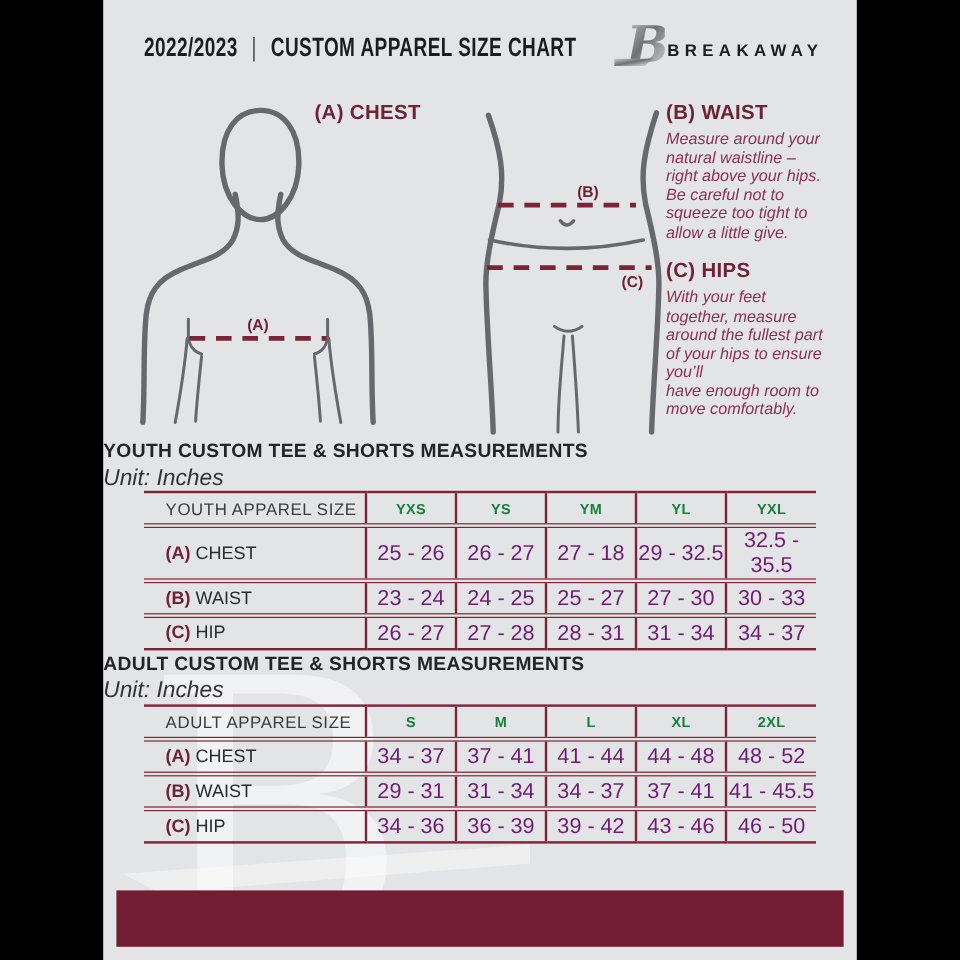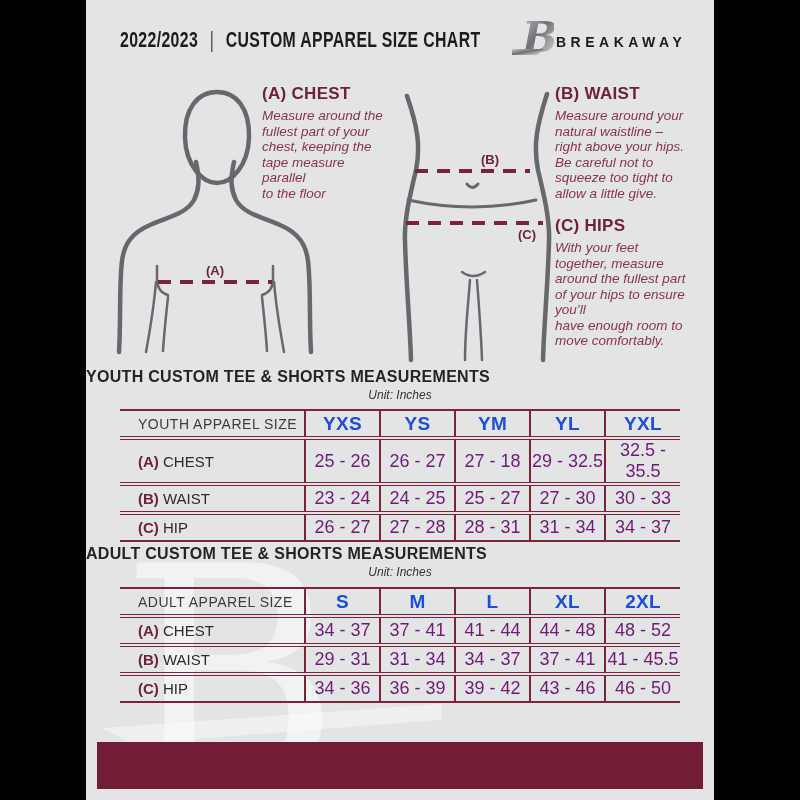--- a/index.html
+++ b/index.html
@@ -58,40 +58,40 @@
   }
   .gh-a{left:176px;top:84px;} .gd-a{left:176px;top:108px;width:126px;}
   .gh-b{left:469px;top:84px;} .gd-b{left:469px;top:108px;width:130px;}
   .gh-c{left:469px;top:216px;} .gd-c{left:469px;top:240px;width:134px;}
   
   .section-title{
     position:absolute;left:0;width:628px;z-index:1;text-align:left;
     font-size:16px;font-weight:700;color:#242426;letter-spacing:0.3px;
   }
   .section-unit{
-    position:absolute;left:0;width:628px;z-index:1;text-align:center;
-    font-size:12px;font-style:italic;color:#333335;
+    position:absolute;left:0;width:628px;z-index:1;text-align:left;
+    font-size:19px;font-style:italic;color:#333335;
   }
   .yt-title{top:368px;} .yt-unit{top:388px;}
   .at-title{top:545px;} .at-unit{top:565px;}
   
   .size-table{
     position:absolute;left:34px;z-index:1;width:560px;
     border-collapse:collapse;table-layout:fixed;
   }
   .youth-table{top:409px;} .adult-table{top:587px;}
   .size-table col.c0{width:185px;}
   .size-table col.c{width:75px;}
   .size-table th,.size-table td{
     height:25px;padding:0;text-align:center;vertical-align:middle;
   }
   .size-table th{
     border-top:2px solid var(--line);
     border-bottom:4px double var(--line);
-    font-size:19px;font-weight:700;color:#1d4ed8;letter-spacing:0.3px;text-align:center;
+    font-size:12px;font-weight:700;color:#15803d;letter-spacing:0.3px;text-align:center;
   }
   .size-table th.lbl{
     font-weight:400;font-size:14px;color:#3b3b3d;text-align:left;
     padding-left:18px;letter-spacing:0.5px;
   }
   .size-table td{
     border-bottom:4px double var(--line);
     font-size:18px;color:#701a75;
   }
   .size-table tr:last-child td{border-bottom:2px solid var(--line);}
@@ -158,25 +158,20 @@
       <path stroke-width="2.5" d="M75 200 C73 226 70 252 70 280"></path>
       <path stroke-width="2.5" d="M82 200 C84 226 86 252 87 280"></path>
     </g>
     <path d="M20 91 H135" stroke="#7d2339" stroke-width="4" stroke-dasharray="13 9" fill="none"></path>
     <path d="M11 143 H148" stroke="#7d2339" stroke-width="4" stroke-dasharray="13 9" fill="none"></path>
     <text x="95" y="84" text-anchor="middle" font-size="13" font-weight="bold" fill="#6e2137">(B)</text>
     <text x="132" y="159" text-anchor="middle" font-size="13" font-weight="bold" fill="#6e2137">(C)</text>
   </svg>
 
   <div class="guide-heading gh-a">(A) CHEST</div>
-  <div class="guide-desc gd-a">Measure around the
-fullest part of your
-chest, keeping the
-tape measure parallel
-to the floor</div>
 
   <div class="guide-heading gh-b">(B) WAIST</div>
   <div class="guide-desc gd-b">Measure around your
 natural waistline –
 right above your hips.
 Be careful not to
 squeeze too tight to
 allow a little give.</div>
 
   <div class="guide-heading gh-c">(C) HIPS</div>

